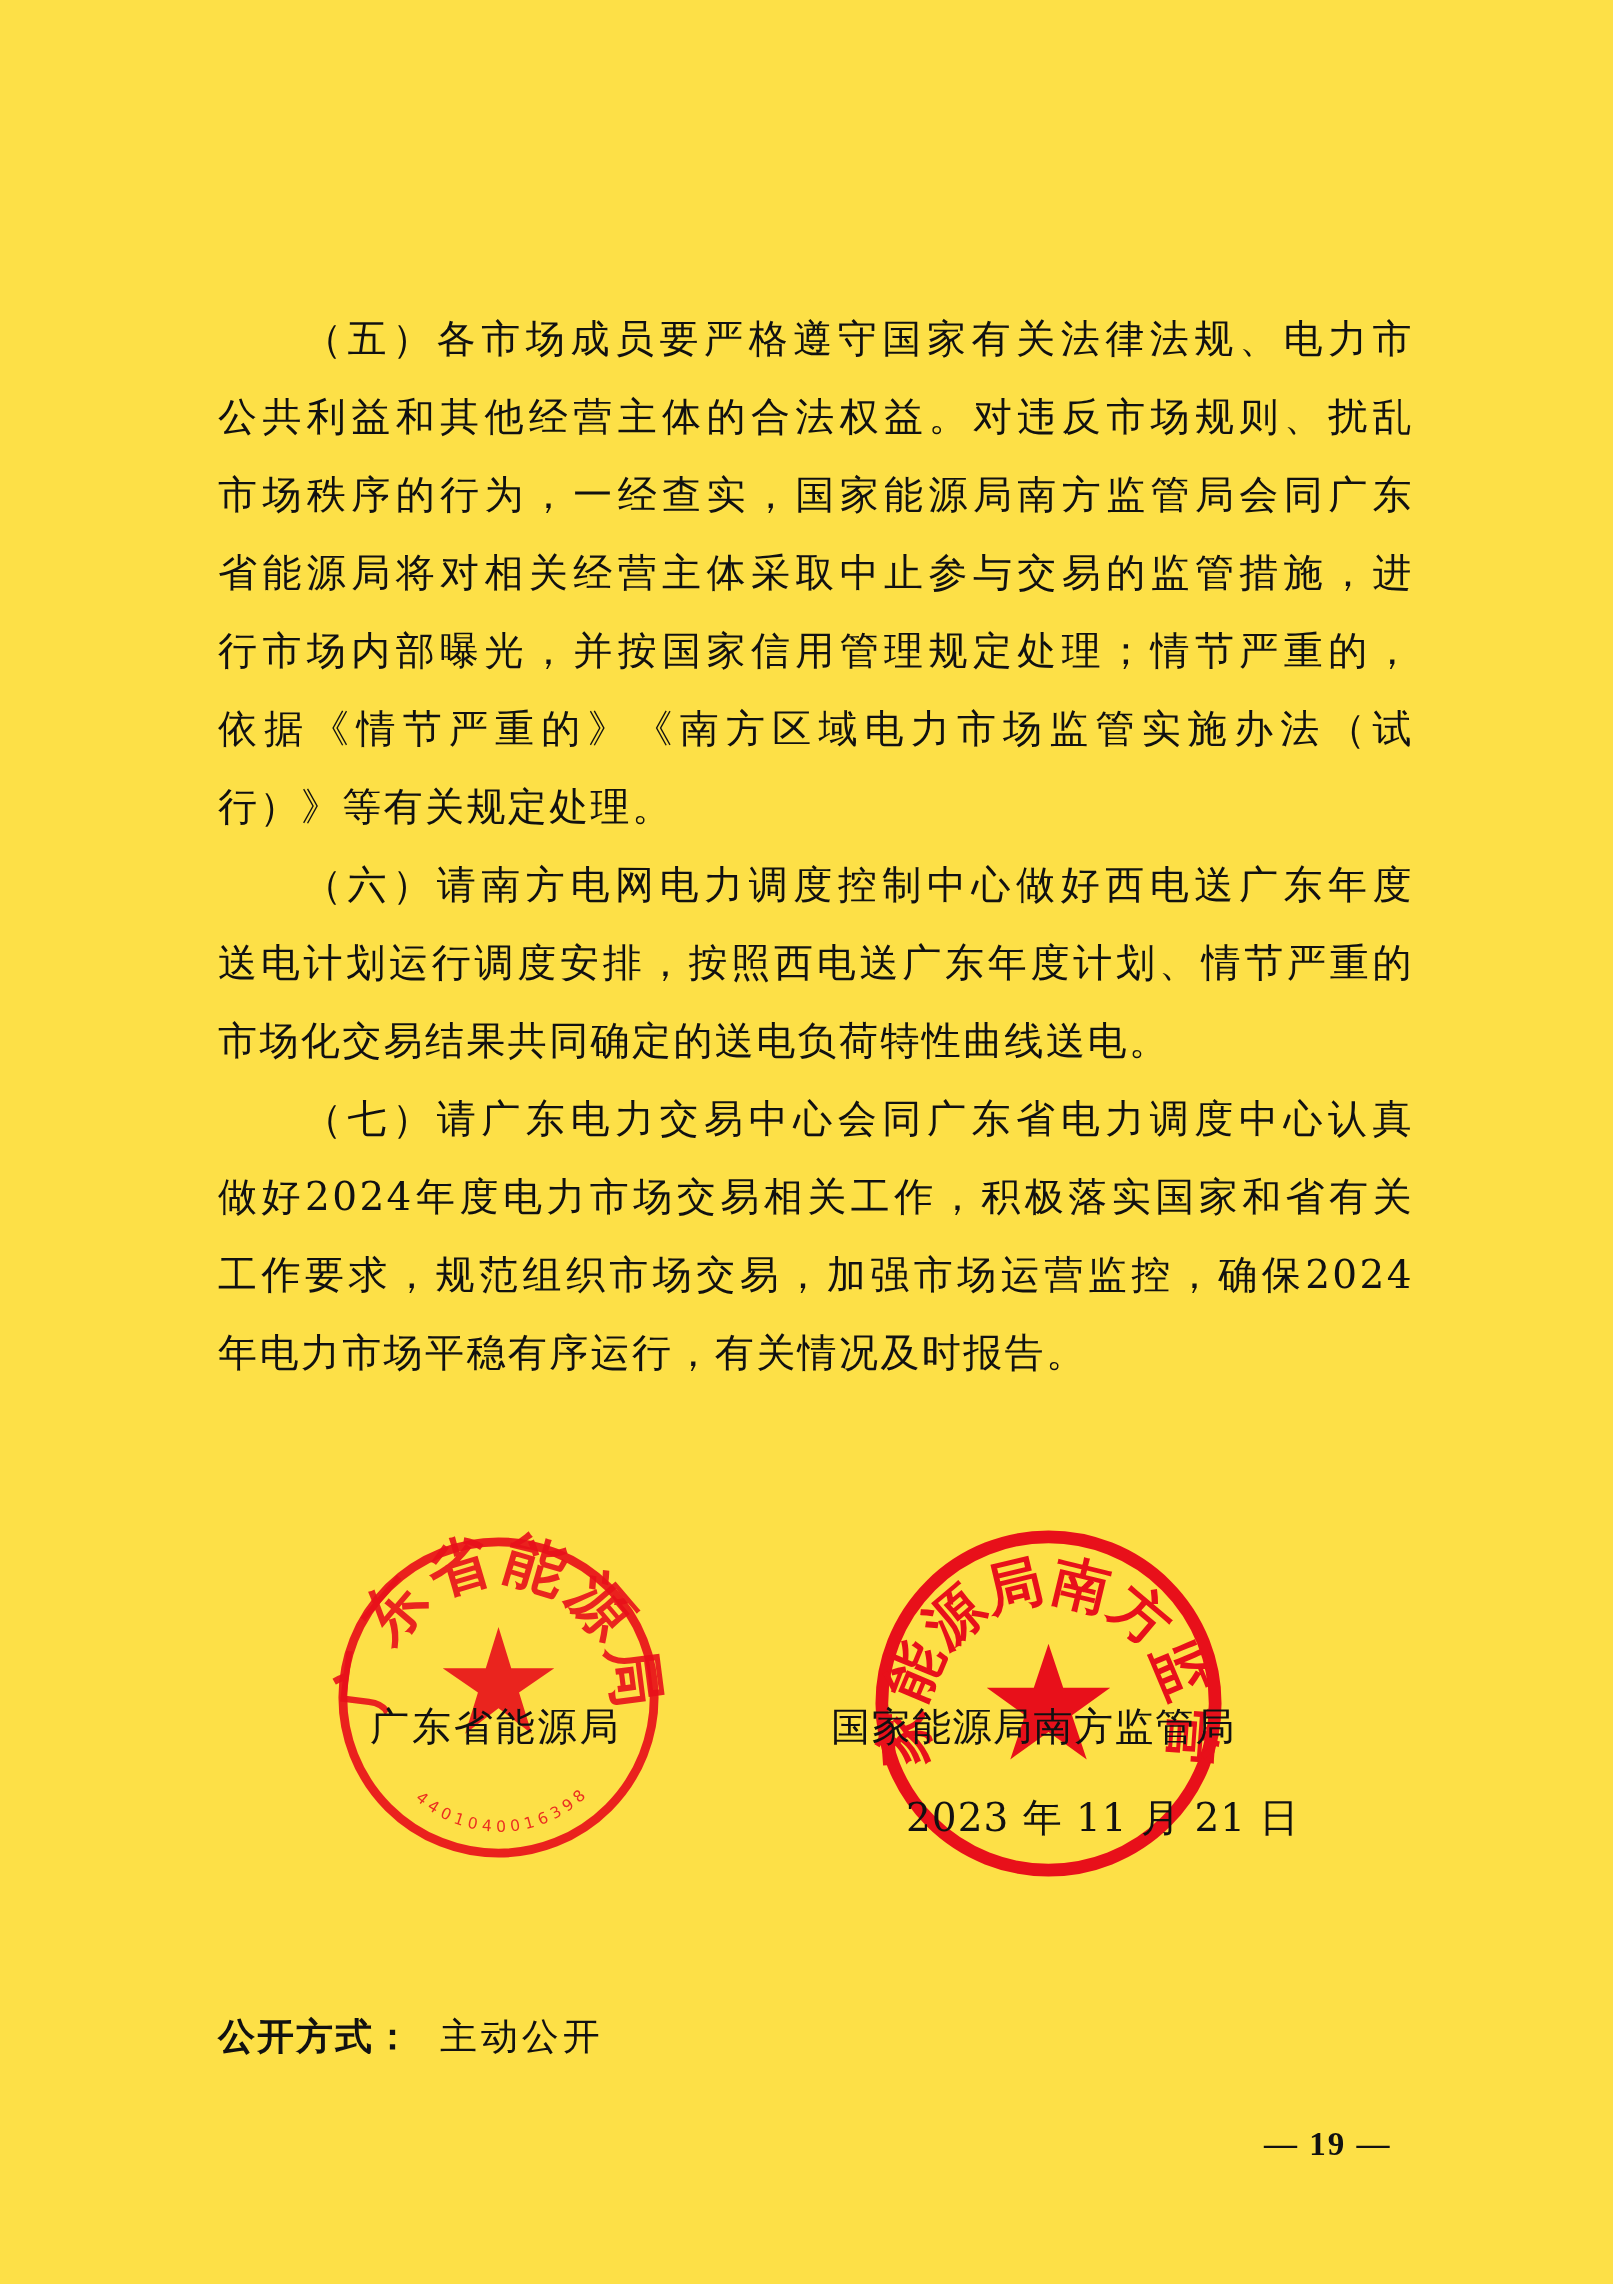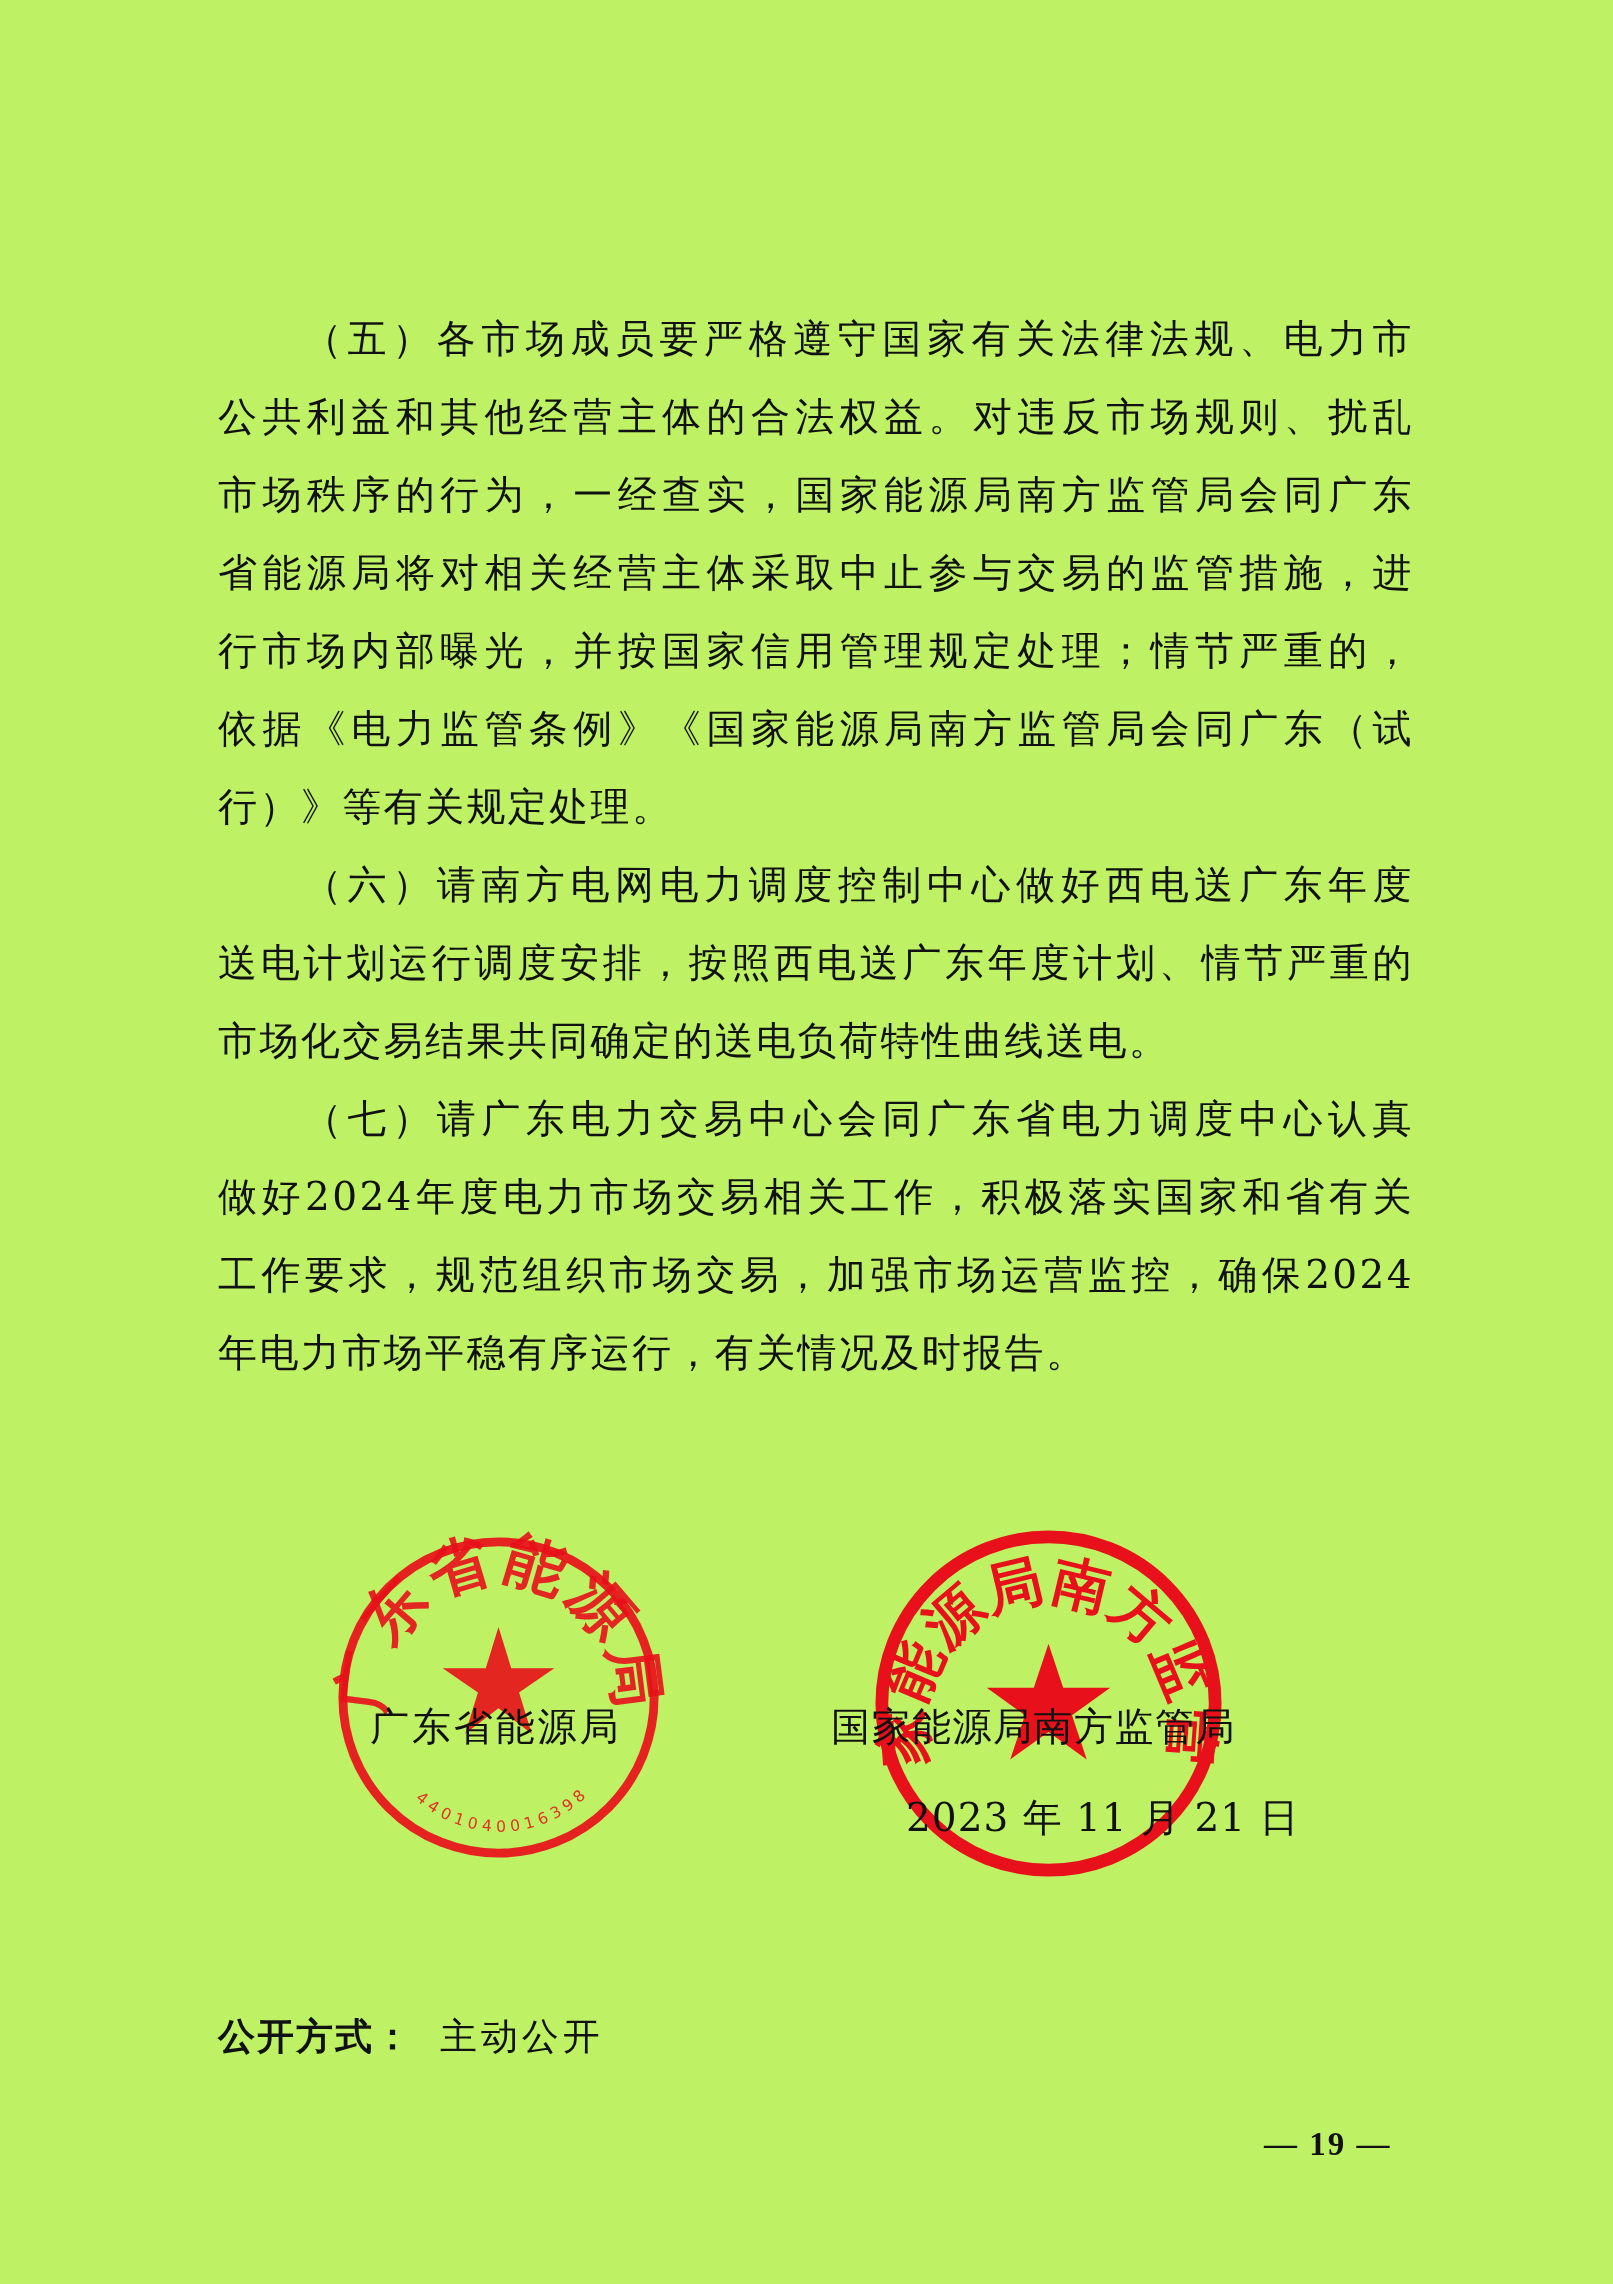--- a/index.html
+++ b/index.html
@@ -13,21 +13,21 @@
       position: relative;
       overflow: hidden;
       font-family: "DejaVu Serif", "Liberation Serif", serif;
       color: #111111;
     }
     .page {
       position: absolute;
       left: 0; top: 0;
       width: 1613px;
       height: 2285px;
-      background: #bef264;
+      background: #fde047;
     }
     .body-text {
       position: absolute;
       left: 218px;
       top: 300px;
       width: 1196px;
       font-size: 39px;
       line-height: 78px;
       letter-spacing: 2.4px;
       text-align: justify;
@@ -136,21 +136,21 @@
 <div class="page">
 
   <div class="body-text">
 
     <div class="para-block">
       <span class="line indent">（五）各市场成员要严格遵守国家有关法律法规、电力市</span>
       <span class="line">公共利益和其他经营主体的合法权益。对违反市场规则、扰乱</span>
       <span class="line">市场秩序的行为，一经查实，国家能源局南方监管局会同广东</span>
       <span class="line">省能源局将对相关经营主体采取中止参与交易的监管措施，进</span>
       <span class="line">行市场内部曝光，并按国家信用管理规定处理；情节严重的，</span>
-      <span class="line">依据《电力监管条例》《国家能源局南方监管局会同广东（试</span>
+      <span class="line">依据《情节严重的》《南方区域电力市场监管实施办法（试</span>
       <span class="line last">行）》等有关规定处理。</span>
     </div>
 
     <div class="para-block">
       <span class="line indent">（六）请南方电网电力调度控制中心做好西电送广东年度</span>
       <span class="line">送电计划运行调度安排，按照西电送广东年度计划、情节严重的</span>
       <span class="line last">市场化交易结果共同确定的送电负荷特性曲线送电。</span>
     </div>
 
     <div class="para-block">

